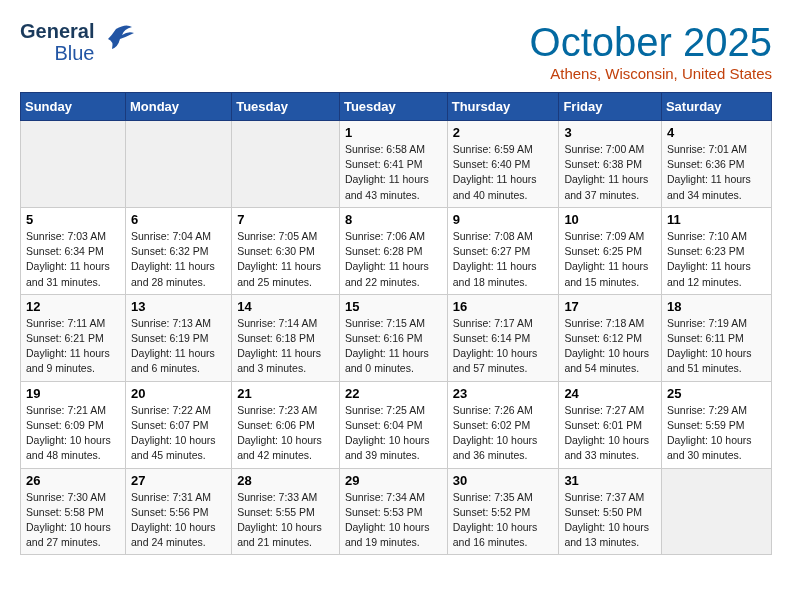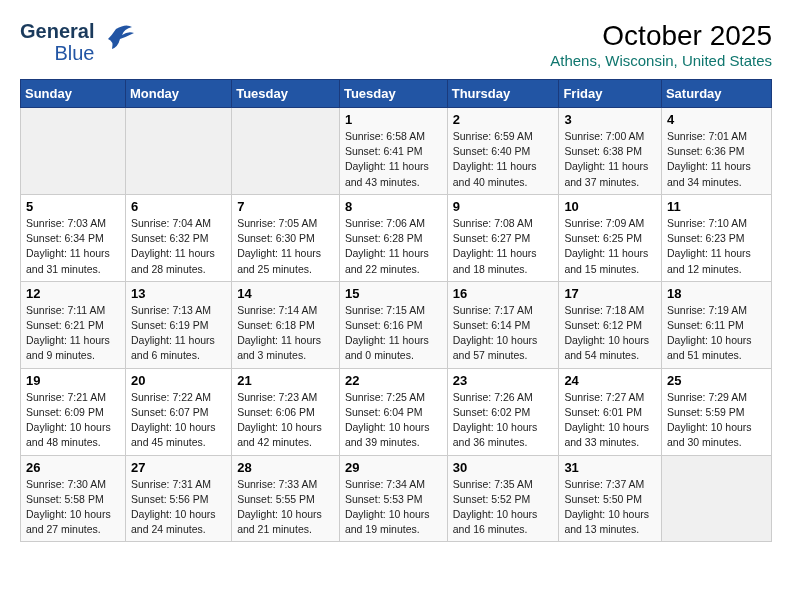--- a/index.html
+++ b/index.html
@@ -18,27 +18,27 @@
     }
     .logo {
       display: flex;
       flex-direction: column;
       align-items: flex-end;
     }
     .title-block {
       text-align: right;
     }
     .month-title {
-      font-size: 28px;
-      color: #000000;
+      font-size: 40px;
+      color: #0369a1;
       font-weight: normal;
     }
     .location {
       font-size: 15px;
-      color: #0f766e;
+      color: #c2410c;
     }
     table {
       width: 100%;
       border-collapse: collapse;
       font-size: 11px;
     }
     thead th {
       background: #2255a4;
       color: #fff;
       padding: 6px 4px;

